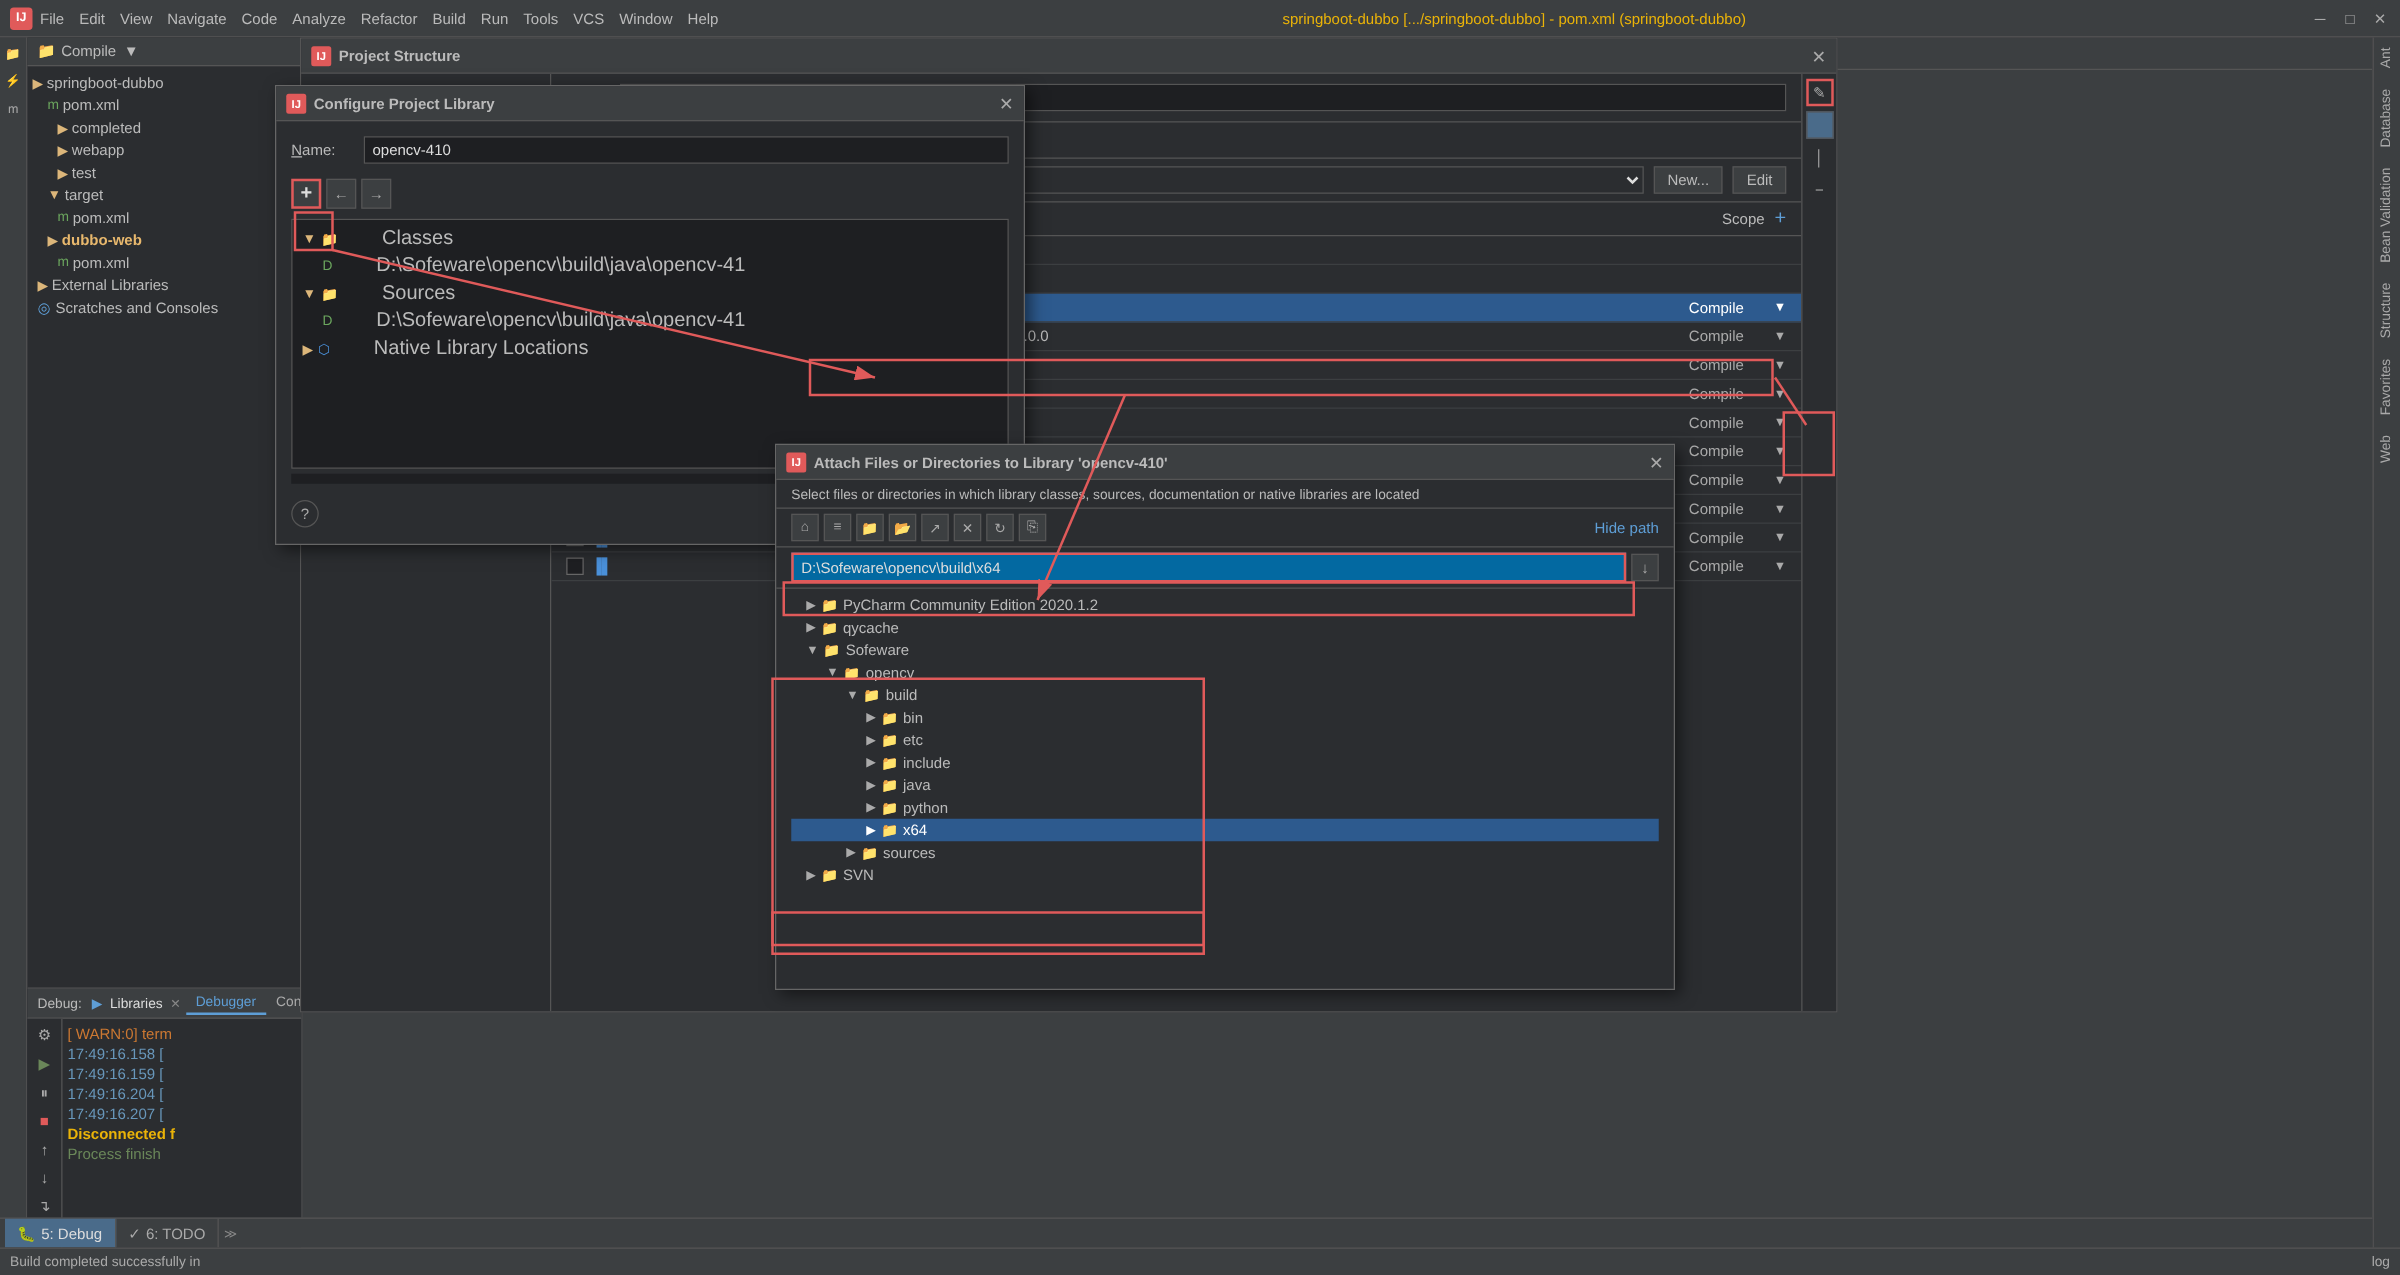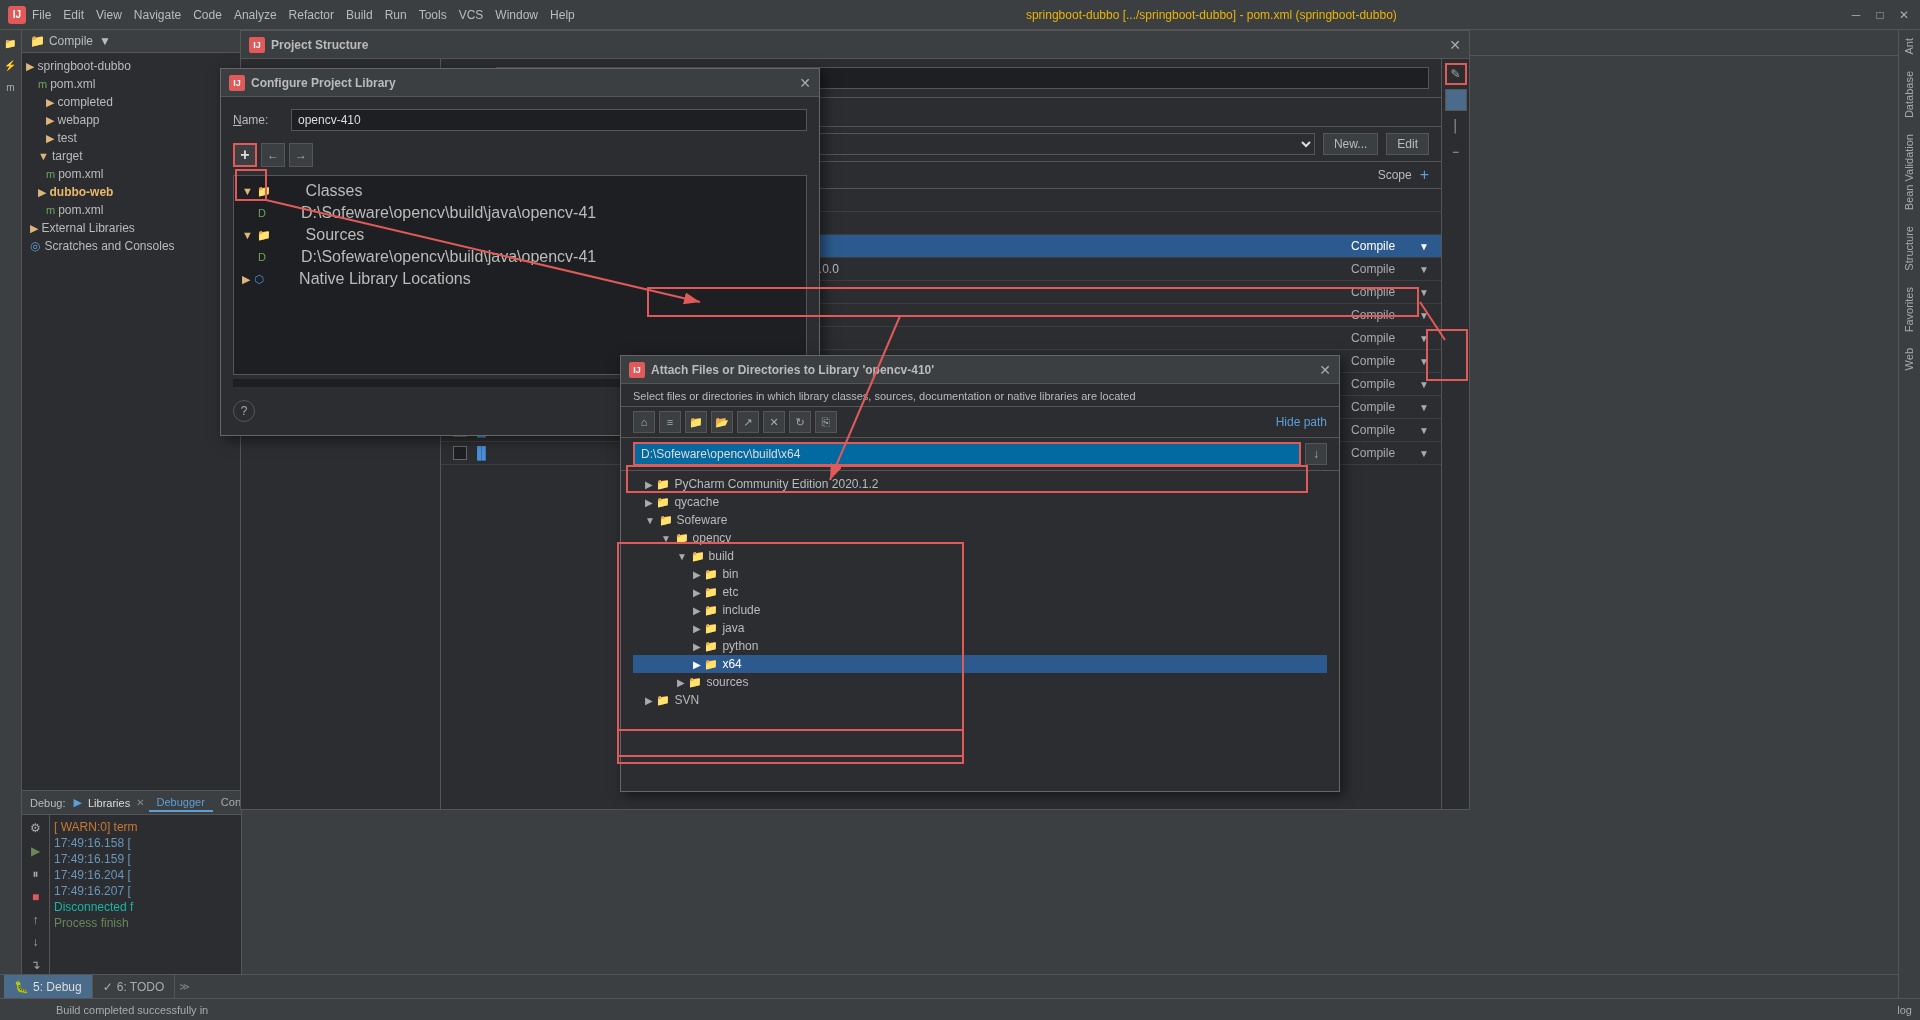--- a/index.html
+++ b/index.html
@@ -36,27 +36,27 @@
     .debug-tabs { display: flex; background: #3c3f41; border-bottom: 1px solid #555; align-items: center; padding: 0 4px; height: 24px; }
     .debug-tab { padding: 2px 8px; font-size: 11px; color: #aaa; cursor: pointer; border-bottom: 2px solid transparent; }
     .debug-tab.active { color: #5e9ed6; border-bottom: 2px solid #5e9ed6; }
     .debug-label { color: #bbb; font-size: 11px; padding: 2px 4px; }
     .debug-content { display: flex; height: calc(100% - 24px); }
     .debug-toolbar { width: 28px; background: #2b2d30; border-right: 1px solid #555; display: flex; flex-direction: column; align-items: center; padding-top: 4px; gap: 4px; }
     .debug-toolbar-btn { width: 20px; height: 20px; display: flex; align-items: center; justify-content: center; color: #aaa; cursor: pointer; font-size: 12px; }
     .debug-output { flex: 1; overflow: auto; padding: 4px; font-family: monospace; font-size: 11px; color: #bbb; }
     .debug-line { line-height: 16px; }
     .debug-line.warn { color: #cc7832; }
-    .debug-line.error { color: #14b8a6; }
+    .debug-line.error { color: #eab308; font-weight: bold; }
     .debug-line.info { color: #6897bb; }
     .debug-line.success { color: #6a8759; }
 
     
     .status-bar { height: 22px; background: #3c3f41; border-top: 1px solid #555; display: flex; align-items: center; padding: 0 8px; position: absolute; bottom: 0; left: 0; right: 0; }
-    .status-text { color: #aaa; font-size: 11px; margin-left: 48px; }
+    .status-text { color: #aaa; font-size: 11px; }
 
     
     .right-area { flex: 1; display: flex; flex-direction: column; overflow: hidden; }
     .editor-tabs { background: #3c3f41; height: 26px; display: flex; align-items: flex-end; border-bottom: 1px solid #555; }
     .editor-tab { padding: 4px 12px; font-size: 12px; color: #aaa; cursor: pointer; background: #2b2d30; border-right: 1px solid #555; border-top: 1px solid #555; }
     .editor-tab.active { background: #1e1f22; color: #ddd; border-bottom: 1px solid #1e1f22; }
 
     
     .project-structure-window { position: absolute; top: 30px; left: 240px; width: 1230px; height: 780px; background: #2b2d30; border: 1px solid #555; display: flex; flex-direction: column; z-index: 10; }
     .ps-title-bar { background: #3c3f41; height: 28px; display: flex; align-items: center; padding: 0 8px; border-bottom: 1px solid #555; }

